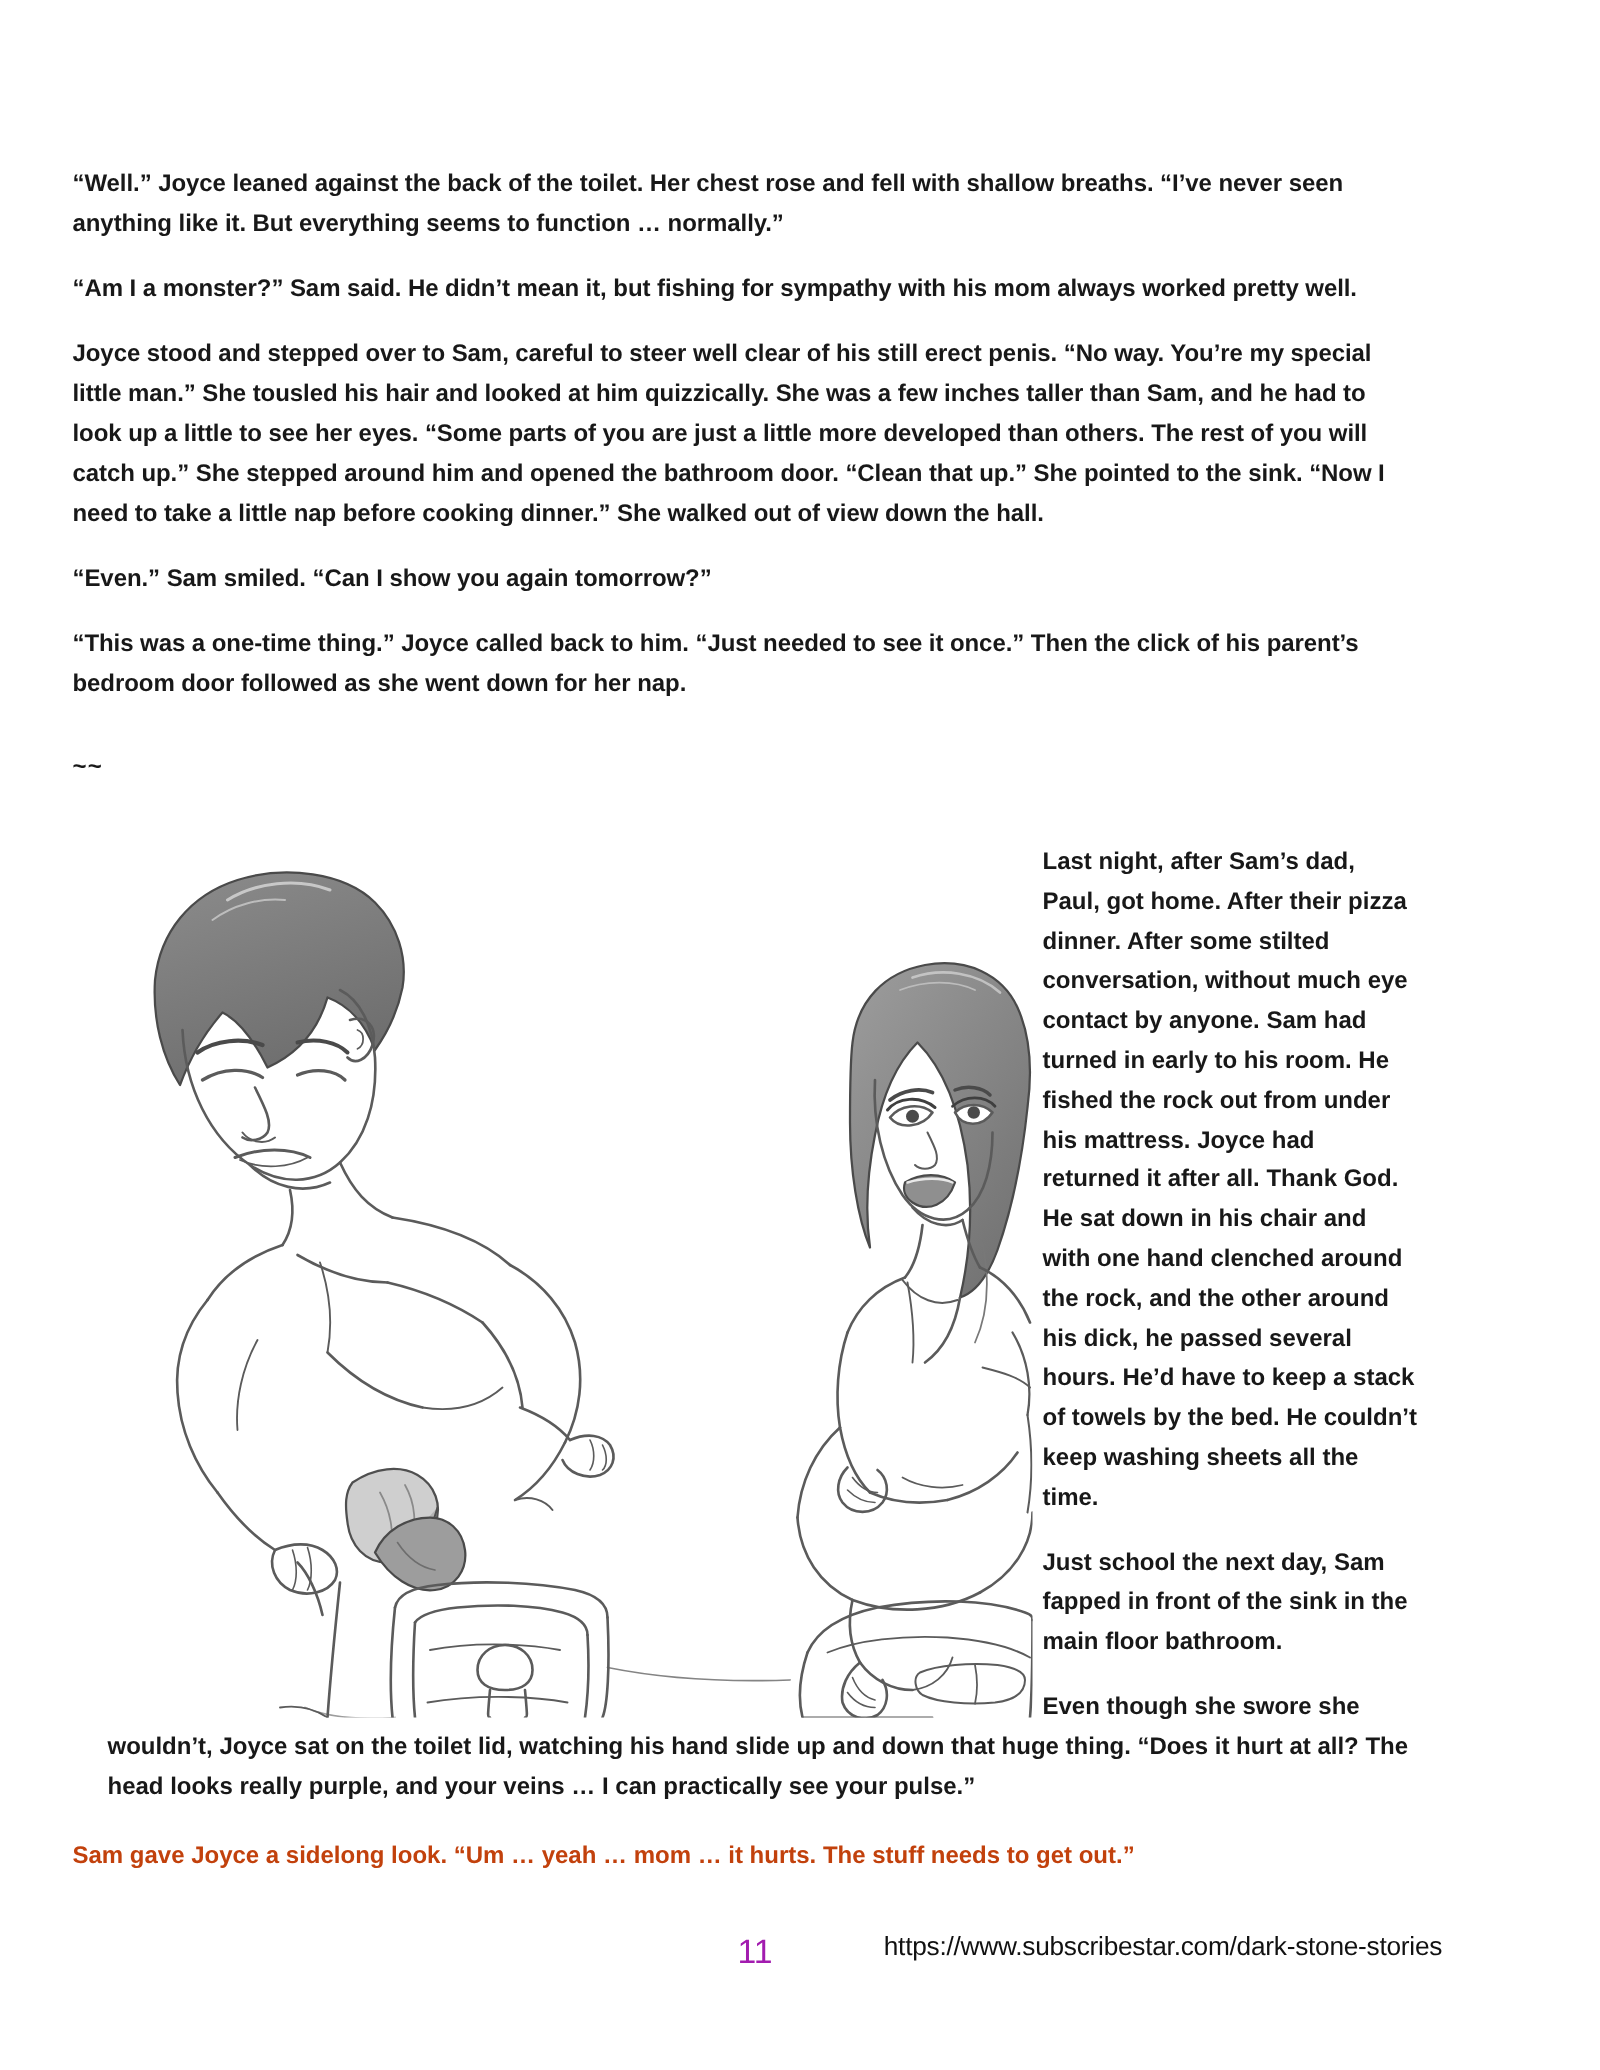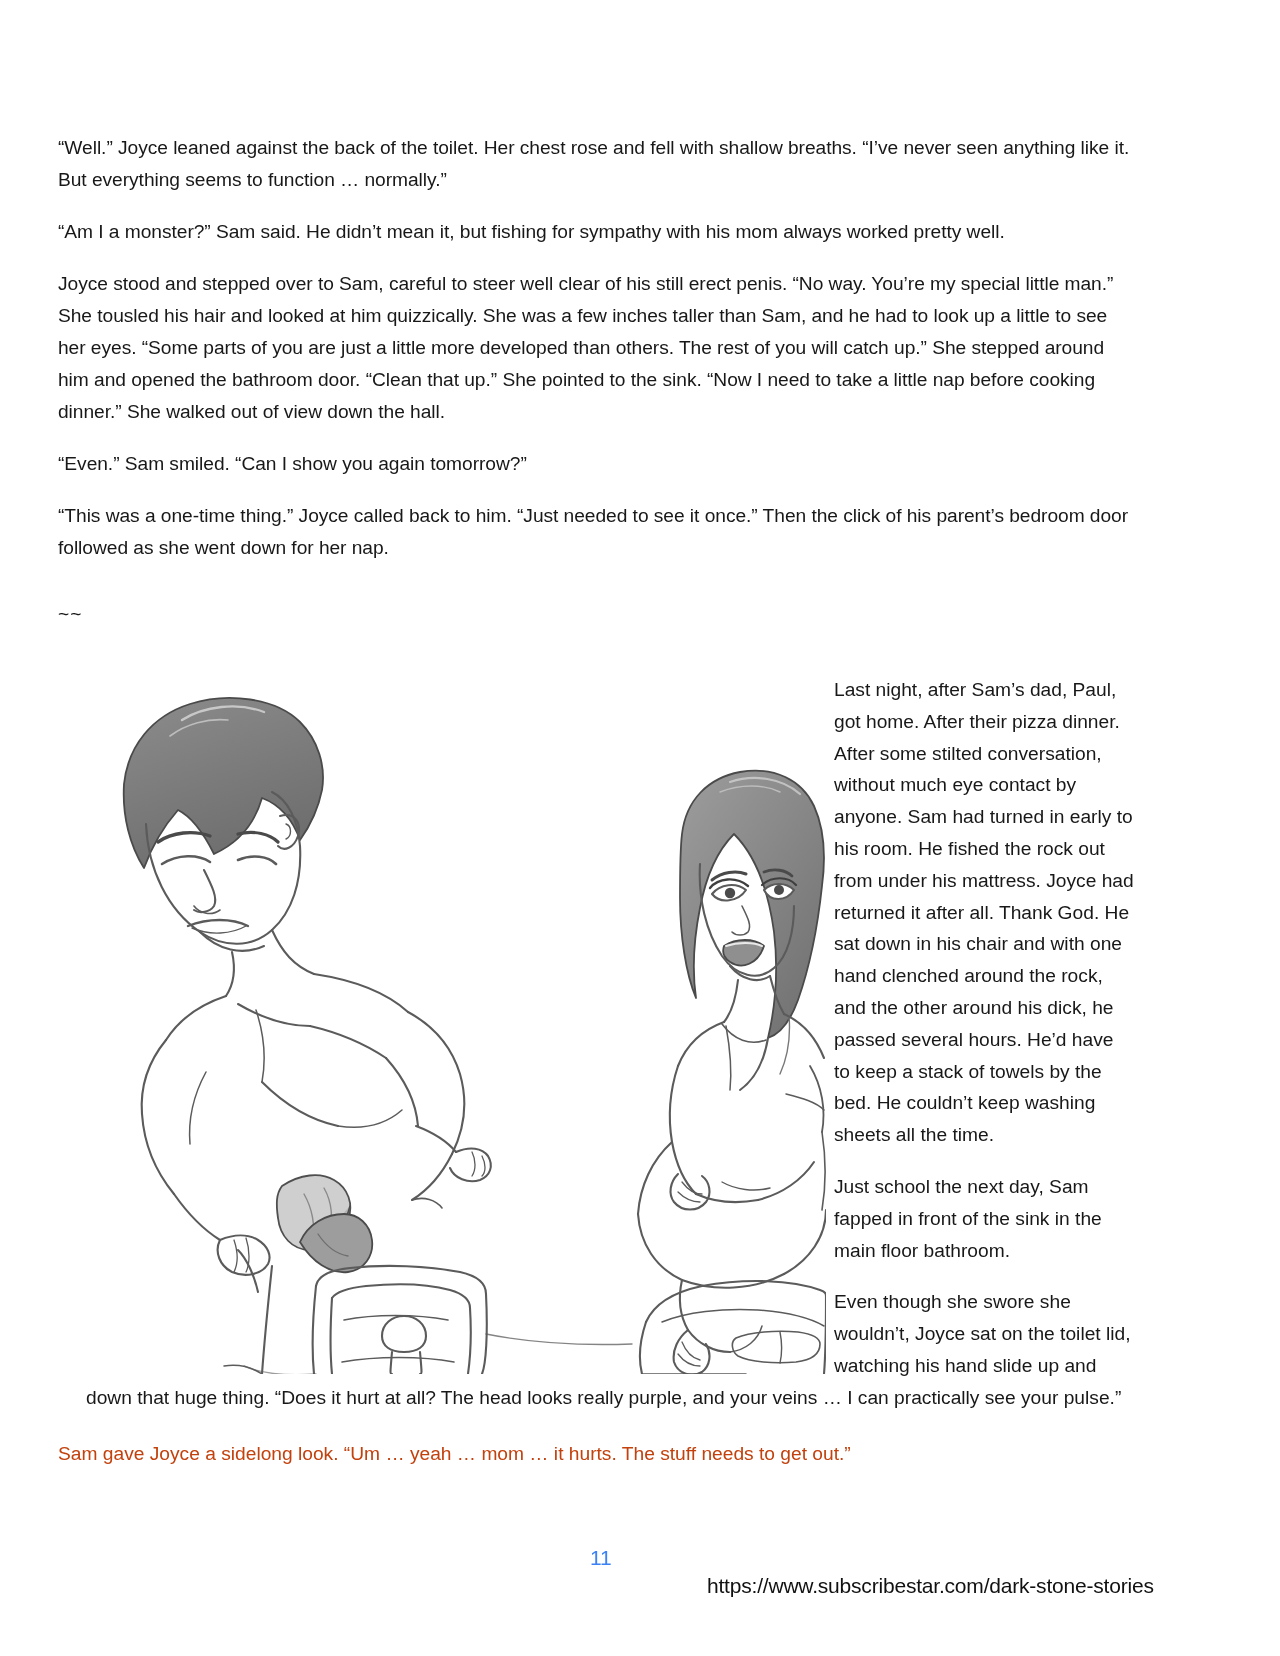--- a/index.html
+++ b/index.html
@@ -21,20 +21,21 @@
     position: absolute;
     inset: 0;
     background: #ffffff;
   }
 
   .content {
     position: absolute;
     left: 58px;
     top: 132px;
     width: 1076px;
+    font-weight: bold;
   }
 
   p.body-par {
     font-size: 19.2px;
     line-height: 32px;
     margin: 0 0 20px 0;
     text-align: left;
     letter-spacing: -0.05px;
     color: #181818;
   }
@@ -92,32 +93,31 @@
     position: absolute;
     left: 0;
     right: 0;
     top: 1546px;
     height: 44px;
   }
   .footer .page-num {
     position: absolute;
     left: 590px;
     top: 0;
-    font-size: 21px;
-    color: #3b82f6;
+    font-size: 27px;
+    color: #a21caf;
   }
   .footer .site-url {
     position: absolute;
     left: 707px;
     top: 0;
     font-size: 21px;
     color: #111111;
     letter-spacing: -0.2px;
     text-decoration: none;
-    margin-top: 28px;
   }
 </style>
 </head>
 <body>
 
 <div class="page">
 
   <div class="content">
 
     <p class="body-par">“Well.” Joyce leaned against the back of the toilet. Her chest rose and fell with shallow breaths. “I’ve never seen anything like it. But everything seems to function … normally.”</p>

